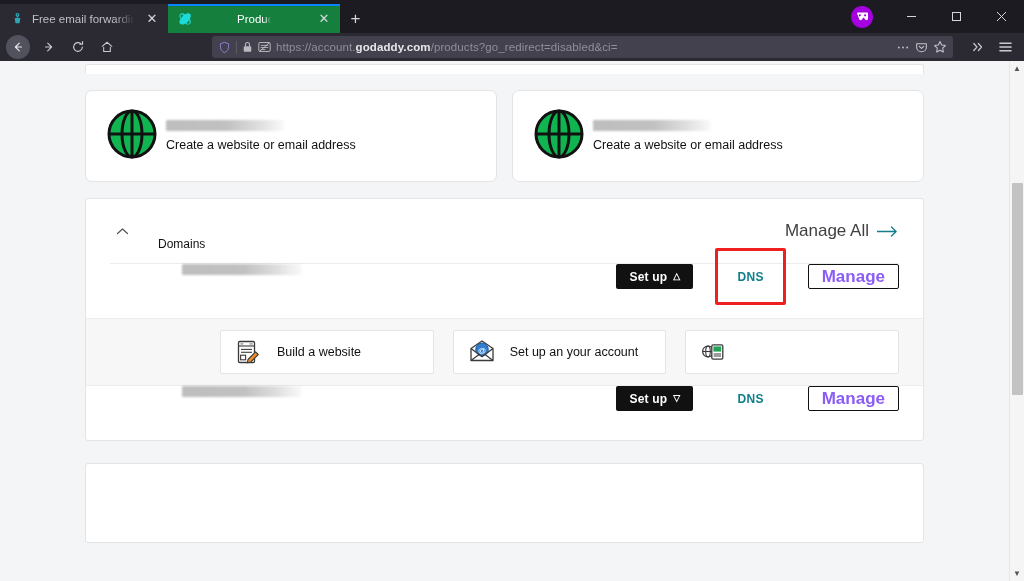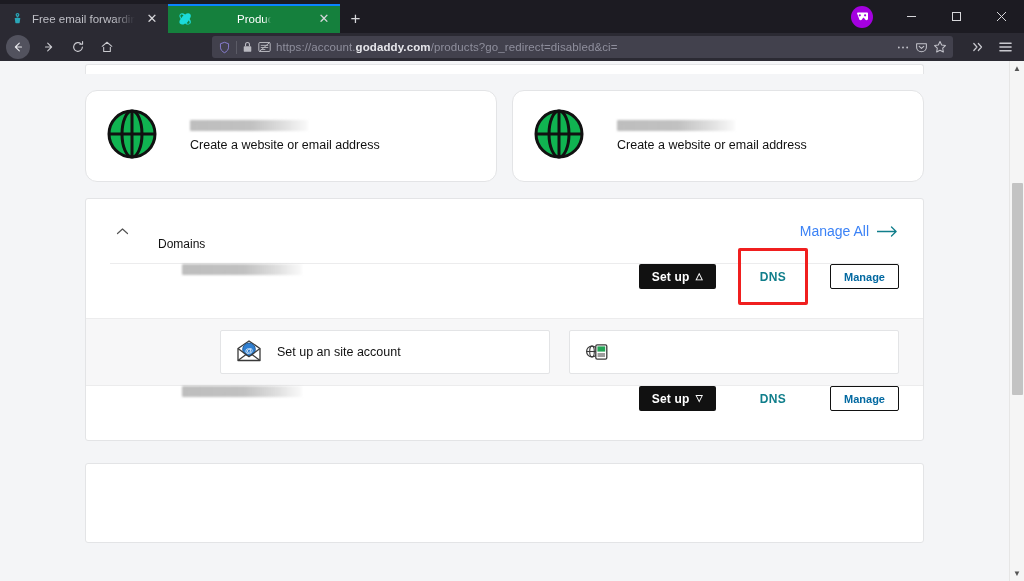--- a/index.html
+++ b/index.html
@@ -108,22 +108,22 @@
 
   h2.section-title {
     font-size: 20px; font-weight: 400; color: #111; letter-spacing: .1px;
   }
   .t-start { margin: 24px 0 0 0; }
   .t-all { margin: 29px 0 0 0; }
 
   
   .prodrow { display: flex; gap: 15px; margin-top: 16px; }
   .prodcard {
-    flex: 1 1 0; background: #fff; border: 1px solid #e3e4e6; border-radius: 12px;
-    height: 92px; display: flex; align-items: center; padding: 0 20px; gap: 32px;
+    flex: 1 1 0; background: #fff; border: 1px solid #e3e4e6; border-radius: 7px;
+    height: 92px; display: flex; align-items: center; padding: 0 20px; gap: 8px;
   }
   .globe-ico { flex: 0 0 52px; }
   .prodcard-body { display: flex; flex-direction: column; gap: 7px; }
   .blurbar {
     height: 11px; border-radius: 1px;
     background: linear-gradient(to right,
       rgba(150,150,150,.62) 0%, rgba(152,152,152,.6) 52%,
       rgba(175,175,175,.42) 78%, rgba(210,210,210,.1) 100%);
     filter: blur(1.1px);
   }
@@ -139,21 +139,21 @@
     display: flex; align-items: center; height: 64px; padding: 0 24px 0 0;
     position: relative;
   }
   .chev-cell {
     width: 72px; display: flex; align-items: center; justify-content: center;
     color: #555; font-size: 10px; align-self: stretch;
   }
   .panel-title { font-size: 12px; color: #111; font-weight: 400; margin-top: 25px; }
   .manage-all {
     margin-left: auto; display: flex; align-items: center; gap: 8px;
-    color: #3b82f6; font-size: 14px;
+    color: #404040; font-size: 17px;
   }
   .panel-divider { height: 1px; background: #ececed; margin: 0 24px; }
 
   .domrow {
     display: flex; align-items: flex-start; height: 54px; padding: 0 24px 0 96px;
   }
   .domrow .blurbar { width: 120px; }
   .row-actions { margin-left: auto; display: flex; align-items: center; }
 
   .btn-setup {
@@ -166,22 +166,22 @@
   .btn-dns {
     background: transparent; border: none; color: #107e8b;
     font-size: 12px; font-weight: 700; letter-spacing: .3px;
     height: 25px; padding: 0 26px; display: flex; align-items: center;
   }
   .highlight-box {
     position: absolute; border: 3px solid #f01f1f; border-radius: 2px;
     left: 4px; right: 4px; top: -16px; bottom: -16px; pointer-events: none;
   }
   .btn-manage {
-    background: #fff; border: 1.6px solid #111; color: #0369a1;
-    font-size: 11px; font-weight: 700; height: 25px; padding: 0 13px;
+    background: #fff; border: 1.6px solid #111; color: #8b5cf6;
+    font-size: 17px; font-weight: 700; height: 25px; padding: 0 13px;
     border-radius: 2px; display: flex; align-items: center;
   }
   .gap-a { width: 18px; } .gap-b { width: 18px; }
 
   .tilestrip {
     background: #f7f7f8; border-top: 1px solid #ececed;
     border-bottom: 1px solid #ececed;
     padding: 11px 24px 11px 134px; display: flex; gap: 19px;
   }
   .tile {
@@ -416,32 +416,47 @@
                 <button class="btn-dns">DNS</button>
                 <span class="highlight-box"></span>
               </span>
               <span class="gap-b"></span>
               <button class="btn-manage">Manage</button>
             </div>
           </div>
 
           <div class="tilestrip">
 
+            <div class="tile">
+              <span class="tile-ico">
+                <svg width="28" height="28" viewBox="0 0 28 28">
+                  <rect x="3.5" y="3.5" width="16" height="21" rx="1.2" fill="#fff" stroke="#3a3a3a" stroke-width="1.3"></rect>
+                  <line x1="3.5" y1="8" x2="19.5" y2="8" stroke="#3a3a3a" stroke-width="1.1"></line>
+                  <rect x="5.4" y="5.2" width="3" height="1.4" fill="#9a9a9a"></rect>
+                  <rect x="14.5" y="5.2" width="3.2" height="1.4" fill="#9a9a9a"></rect>
+                  <line x1="6" y1="11.4" x2="17" y2="11.4" stroke="#3a3a3a" stroke-width="1.1"></line>
+                  <line x1="6" y1="14.3" x2="17" y2="14.3" stroke="#3a3a3a" stroke-width="1.1"></line>
+                  <rect x="5.6" y="17.2" width="5" height="4.6" fill="none" stroke="#3a3a3a" stroke-width="1.1"></rect>
+                  <path d="M13 21.5l7.6-7.6 2.6 2.6-7.6 7.6-3.3.7z" fill="#f28d27" stroke="#3a3a3a" stroke-width="1.1" stroke-linejoin="round"></path>
+                </svg>
+              </span>
+              <span class="tile-label">Build a website</span>
+            </div>
 
             <div class="tile">
               <span class="tile-ico">
                 <svg width="28" height="28" viewBox="0 0 28 28">
                   <path d="M3 10.5L14 3l11 7.5v12H3z" fill="#fff" stroke="#3a3a3a" stroke-width="1.3" stroke-linejoin="round"></path>
                   <circle cx="14" cy="11.4" r="6.3" fill="#2f7fd1" stroke="#1f5c9c" stroke-width="1"></circle>
                   <text x="14" y="14.6" font-family="'Liberation Sans',sans-serif" font-size="8" fill="#fff" text-anchor="middle">@</text>
                   <path d="M3 10.5l11 8.2 11-8.2" fill="none" stroke="#3a3a3a" stroke-width="1.3" stroke-linejoin="round"></path>
                   <path d="M3 22.5l8.4-6.3M25 22.5l-8.4-6.3" stroke="#3a3a3a" stroke-width="1.2"></path>
                 </svg>
               </span>
-              <span class="tile-label">Set up an site account</span>
+              <span class="tile-label">Set up an your account</span>
             </div>
 
             <div class="tile">
               <span class="tile-ico">
                 <svg width="28" height="28" viewBox="0 0 28 28">
                   <circle cx="8" cy="13.5" r="5.4" fill="#fff" stroke="#3a3a3a" stroke-width="1.2"></circle>
                   <ellipse cx="8" cy="13.5" rx="2.3" ry="5.4" fill="none" stroke="#3a3a3a" stroke-width="1.1"></ellipse>
                   <line x1="2.6" y1="13.5" x2="13.4" y2="13.5" stroke="#3a3a3a" stroke-width="1.1"></line>
                   <rect x="11.8" y="6.8" width="11" height="14.4" rx="1.4" fill="#fff" stroke="#3a3a3a" stroke-width="1.3"></rect>
                   <rect x="13.4" y="8.4" width="7.8" height="5.2" fill="#23a455"></rect>

